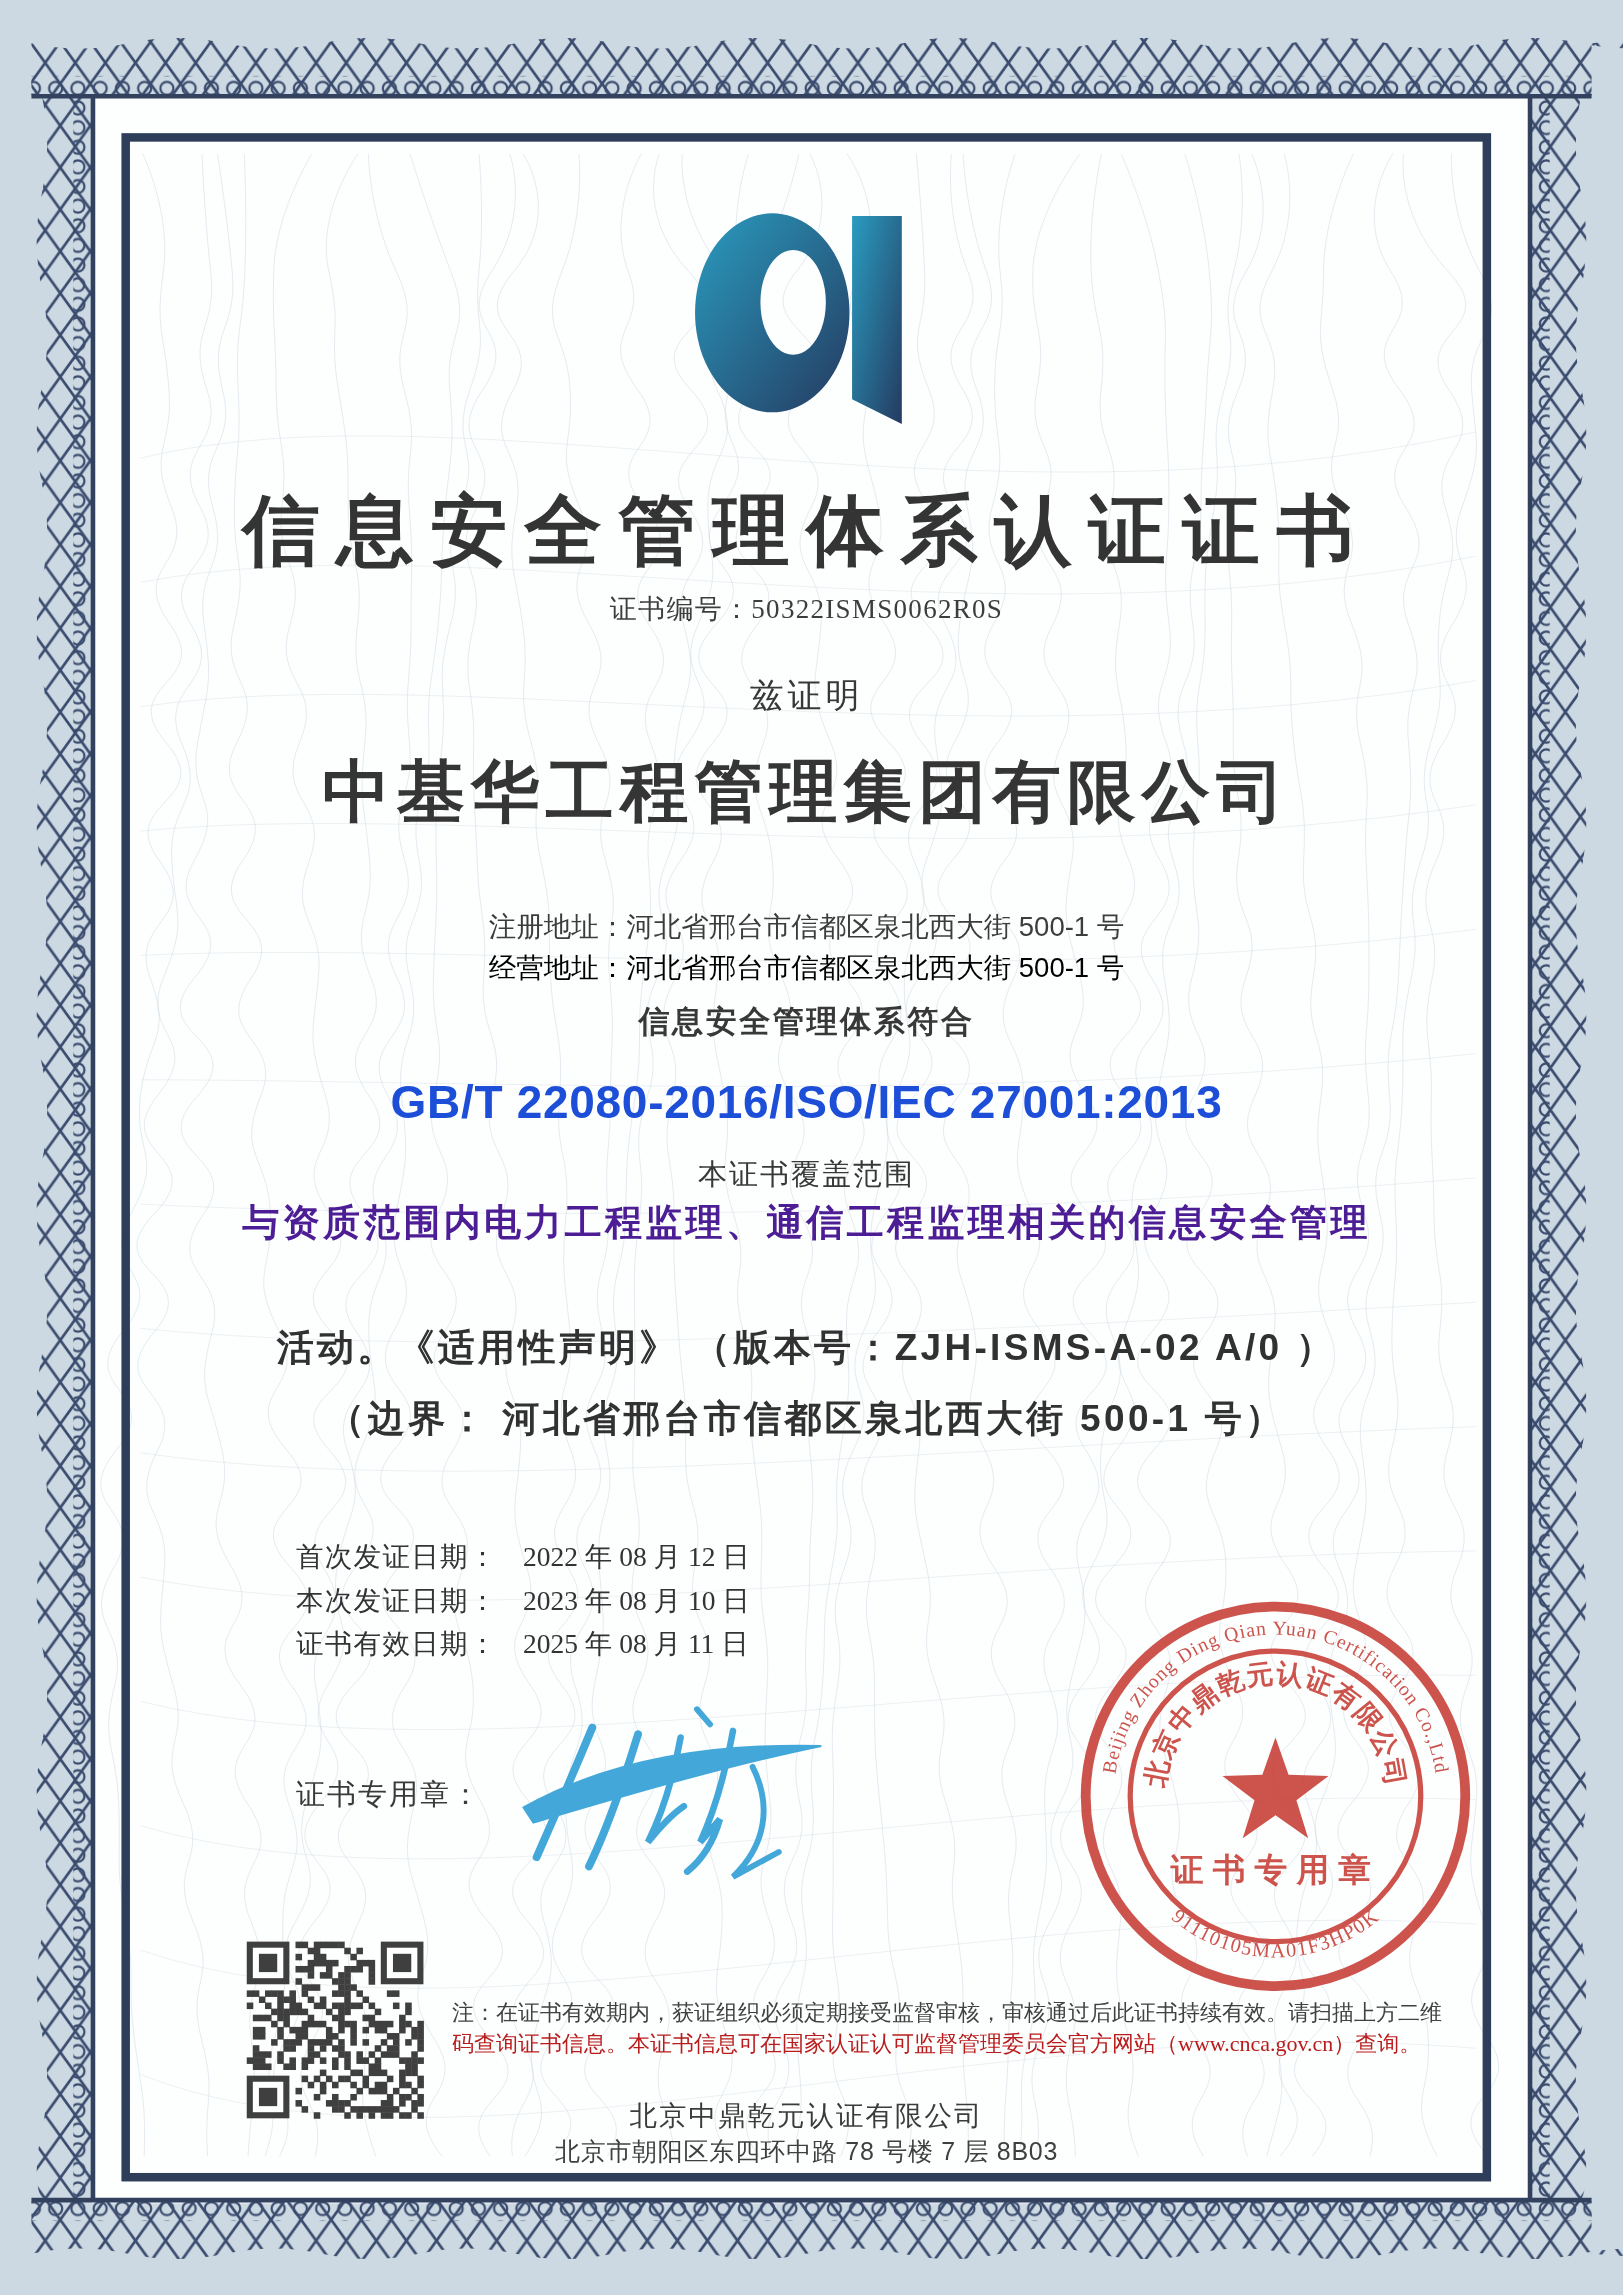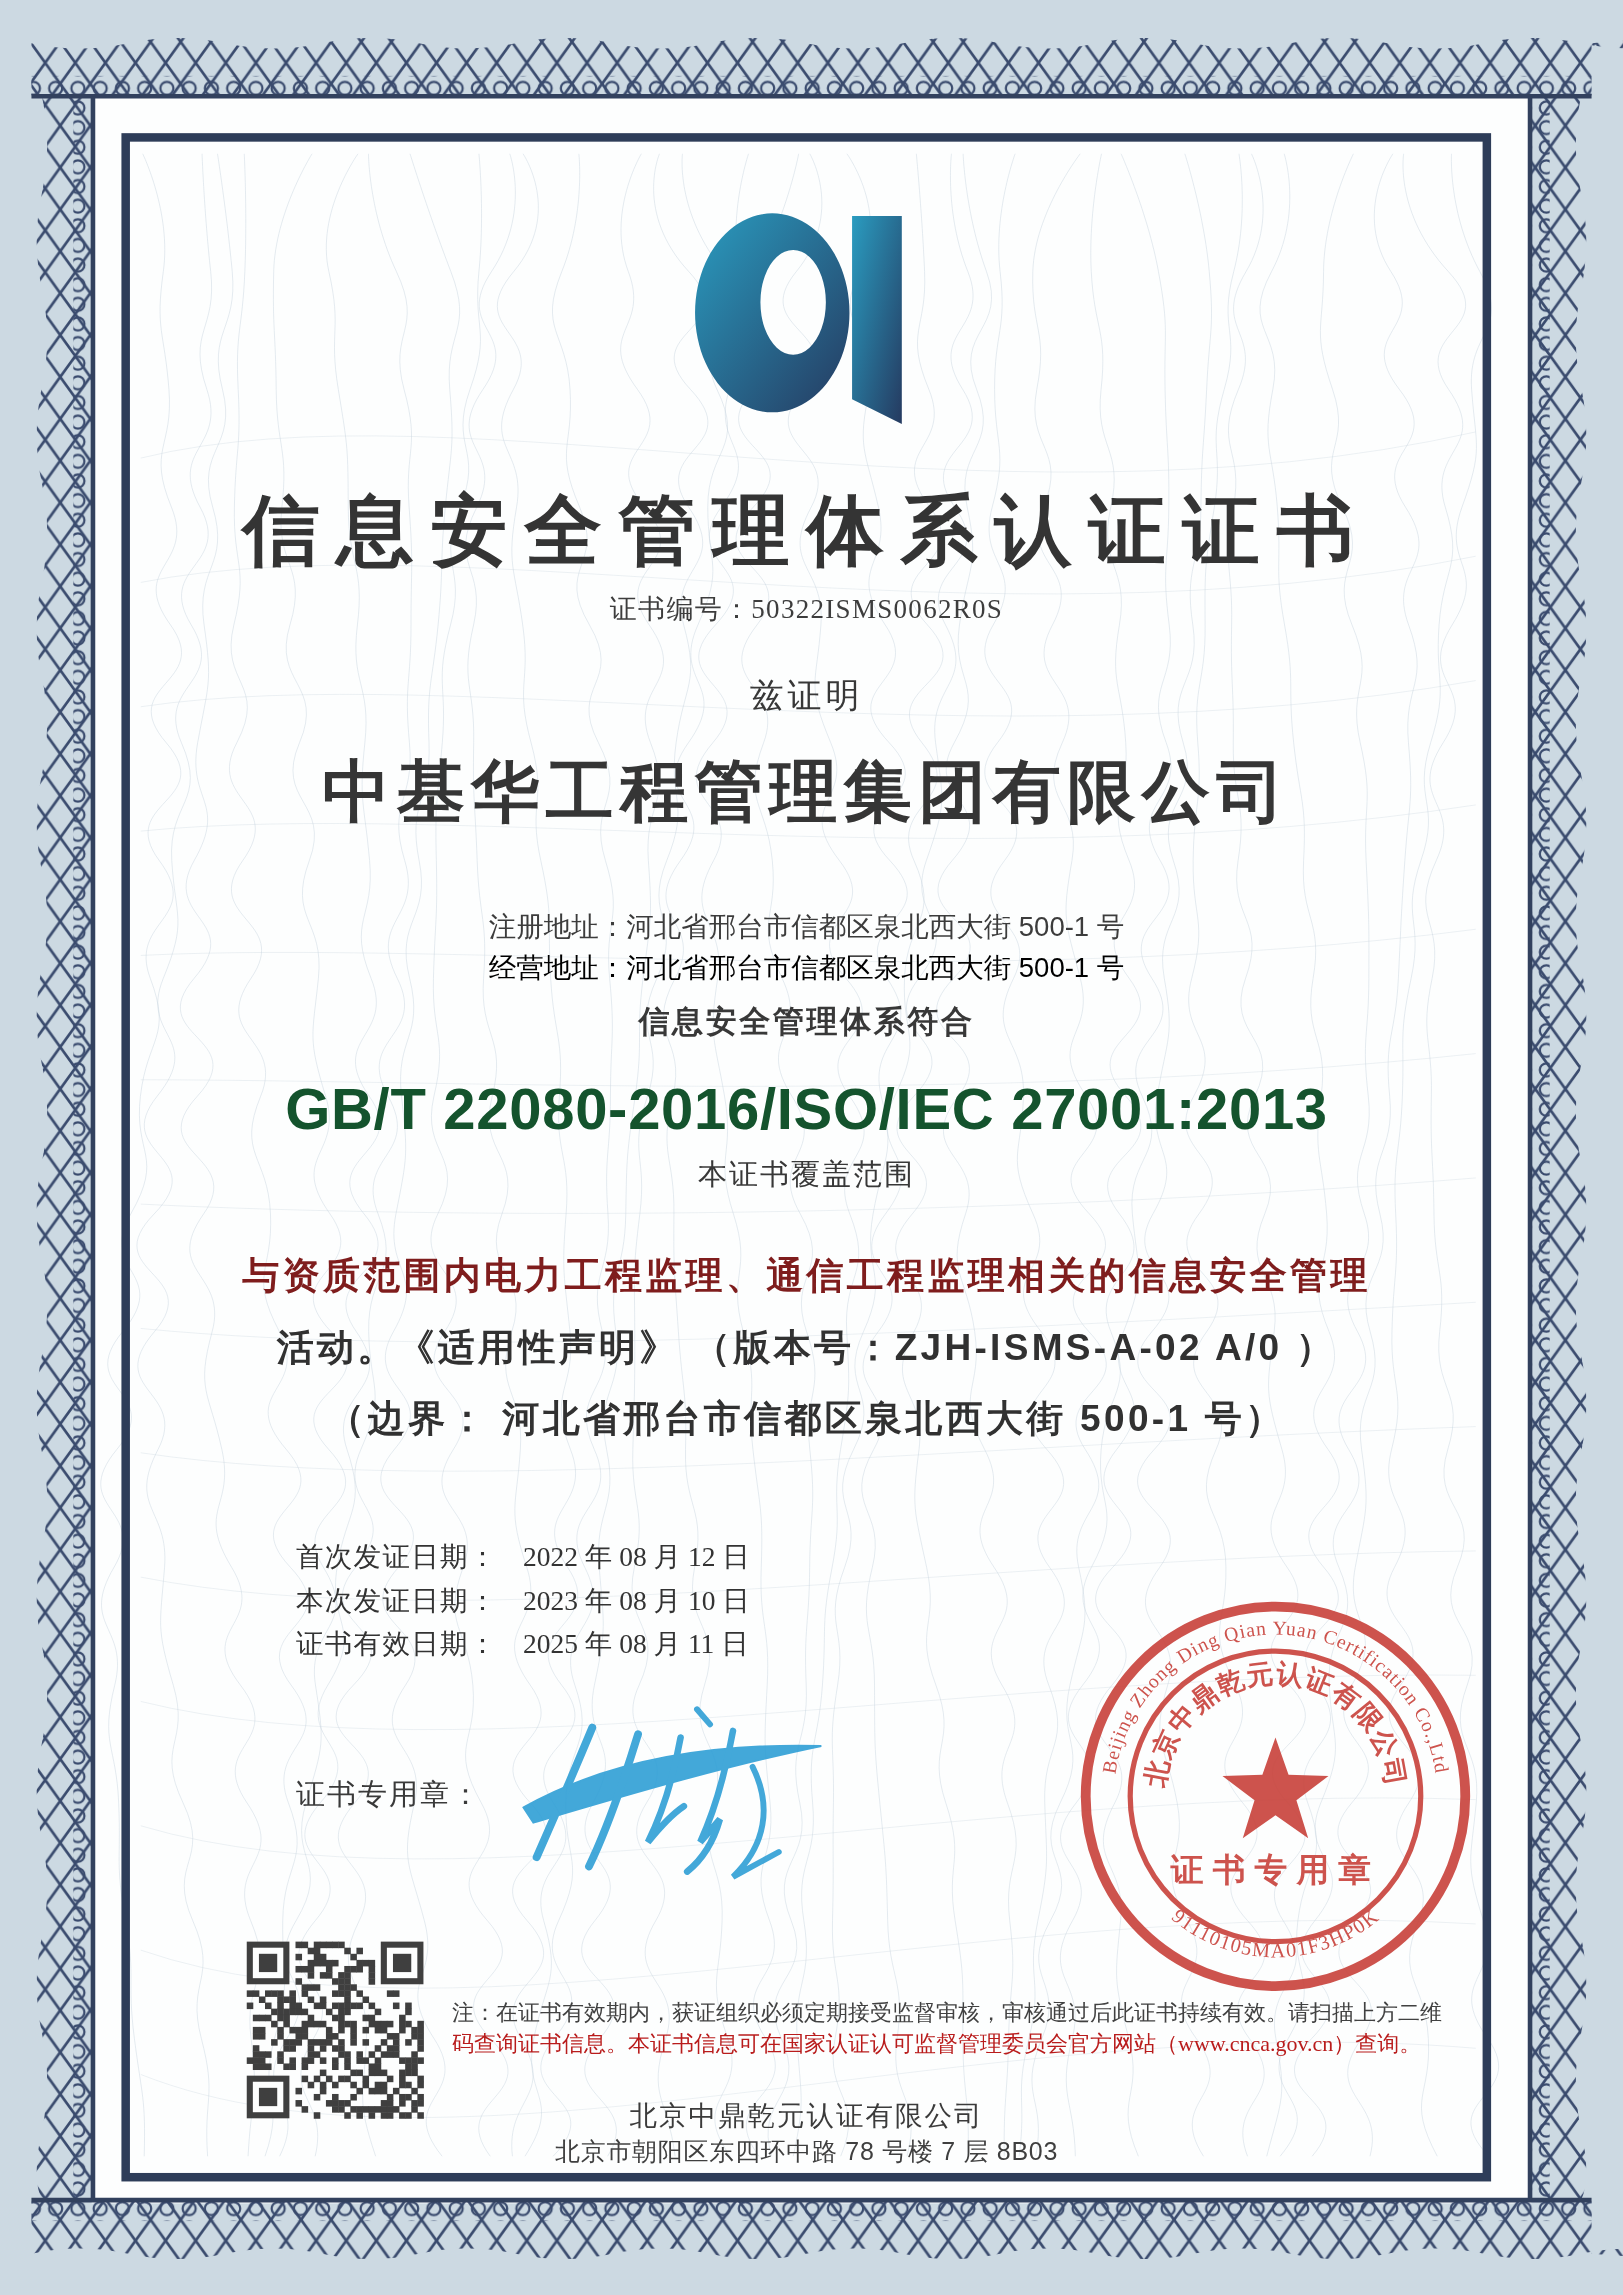--- a/index.html
+++ b/index.html
@@ -16,23 +16,23 @@
   .sans{font-family:"Liberation Sans",sans-serif;}
   .serif{font-family:"Liberation Serif",serif;}
   .t-title{top:480px;font-size:77px;font-weight:bold;letter-spacing:17px;color:#343434;}
   .t-certno{top:591px;font-size:27px;letter-spacing:1.3px;color:#3d3d3d;}
   .t-statement{top:653px;font-size:34px;letter-spacing:3.9px;margin-top:20px;}
   .t-company{top:747px;font-size:68px;font-weight:600;letter-spacing:6.5px;color:#353535;}
   .t-uscc{top:850px;font-size:25px;color:#4c4c4c;letter-spacing:0.7px;}
   .t-regaddr{top:909px;font-size:27.5px;color:#3c3c3c;}
   .t-bizaddr{top:950px;font-size:27.5px;color:#000000;}
   .t-conform{top:1001px;font-size:31px;font-weight:600;letter-spacing:2.6px;}
-  .t-standard{top:1075px;font-size:58px;font-weight:bold;letter-spacing:0.7px;color:#14532d;}
+  .t-standard{top:1075px;font-size:46px;font-weight:bold;letter-spacing:0.7px;color:#1d4ed8;}
   .t-scopetitle{top:1155px;font-size:29px;letter-spacing:2px;}
-  .t-scope1{top:1251px;font-size:37px;font-weight:bold;letter-spacing:3.3px;color:#7f1d1d;}
+  .t-scope1{top:1198px;font-size:37px;font-weight:bold;letter-spacing:3.3px;color:#4c1d95;}
   .t-scope2{top:1323px;font-size:37px;font-weight:bold;letter-spacing:3.3px;color:#313131;}
   .t-scope3{top:1394px;font-size:37px;font-weight:bold;letter-spacing:3.3px;color:#313131;}
   .date-row{position:absolute;left:296px;z-index:2;font-size:27.5px;color:#333;}
   .date-row .lbl{display:inline-block;width:220px;letter-spacing:1.3px;}
   .d0{top:1539px;} .d1{top:1583px;} .d2{top:1626px;}
   .t-signer{left:296px;top:1775px;font-size:29px;letter-spacing:2px;color:#3a3a3a;}
   .t-note1{left:452px;top:1998px;font-size:22px;color:#414141;}
   .t-note2{left:452px;top:2029px;font-size:22px;color:#b91c1c;}
   .t-issuer{top:2098px;font-size:27.5px;letter-spacing:2px;color:#3b3b3b;}
   .t-issueraddr{top:2135px;font-size:25px;letter-spacing:0.7px;color:#3f3f3f;}

